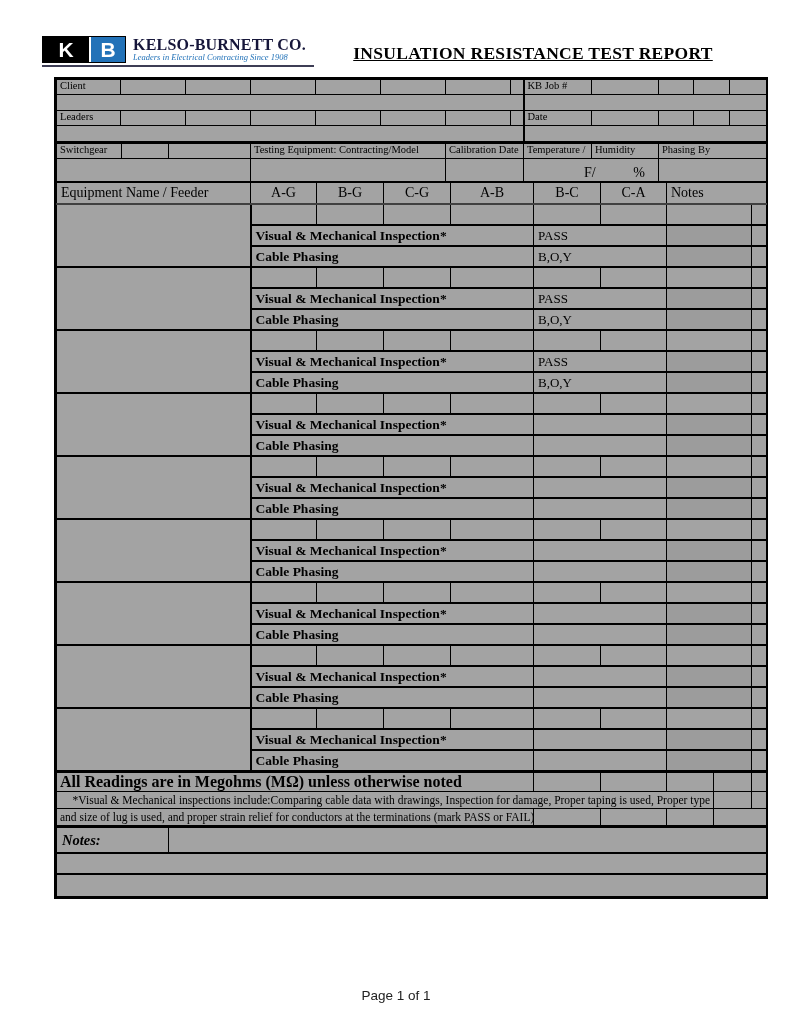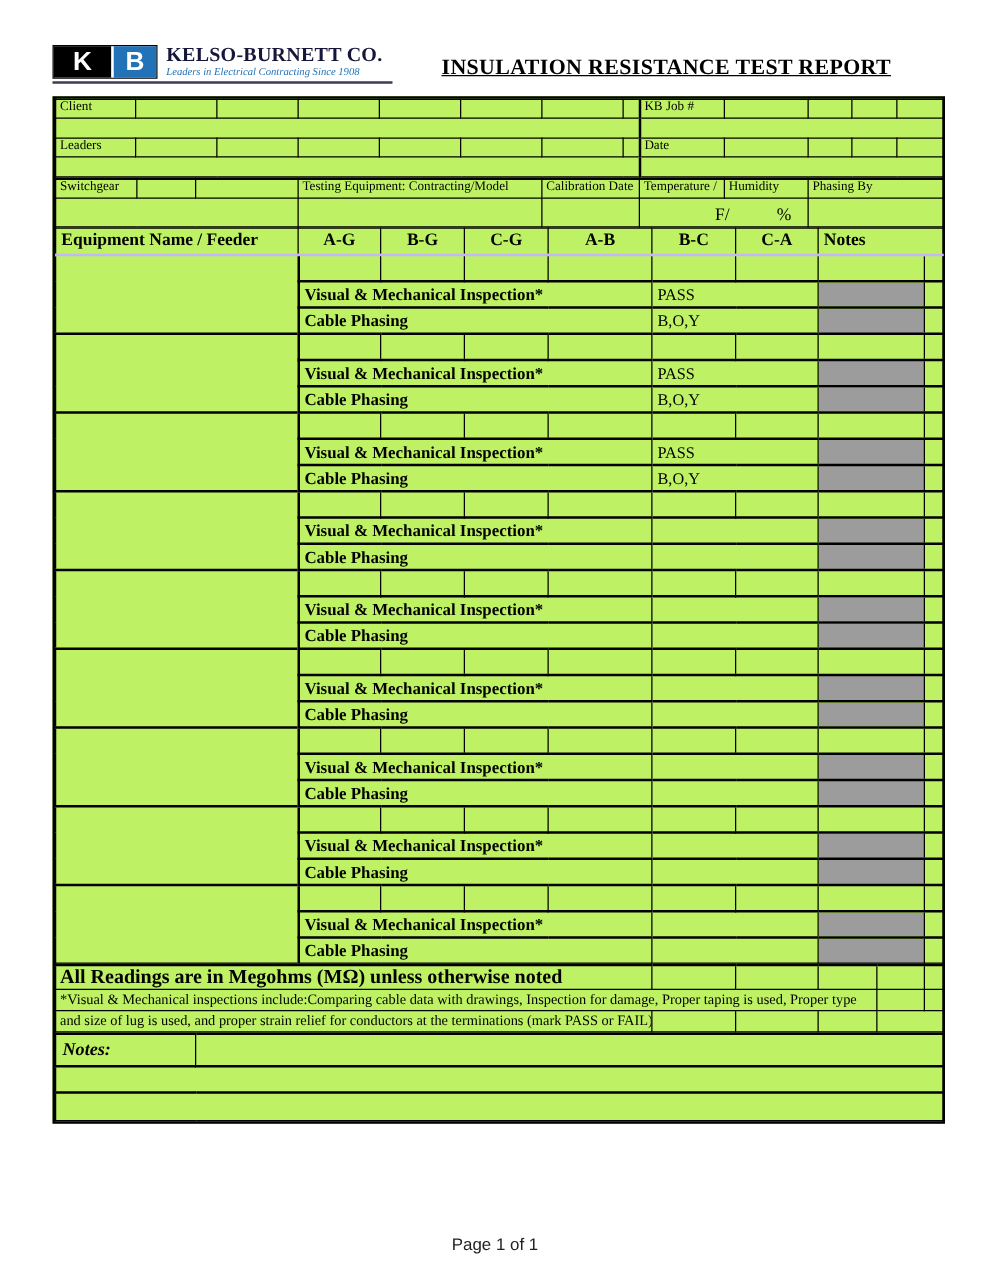--- a/index.html
+++ b/index.html
@@ -14,48 +14,48 @@
             font-family:"Liberation Sans", sans-serif; font-weight:bold; font-size:21px; }
   .logo-b { width:34px; height:25px; background:#2272B8; color:#fff; display:flex; align-items:center; justify-content:center;
             font-family:"Liberation Sans", sans-serif; font-weight:bold; font-size:21px; border-left:2px solid #fff; }
   .company { line-height:1.05; }
   .company-name { font-weight:bold; font-size:16px; color:#16163a; letter-spacing:0.2px; }
   .tagline { font-size:8.5px; font-style:italic; color:#2272B8; }
   .title { flex:1; text-align:center; font-weight:bold; font-size:17.5px; padding-top:7px;
            text-decoration:underline; white-space:nowrap; letter-spacing:0.3px; }
 
   
-  .form { position:absolute; left:42px; top:77px; width:710px; border:2px solid #000; background:#bef264; }
+  .form { position:absolute; left:54px; top:77px; width:710px; border:2px solid #000; background:#a3a3a3; }
   table { border-collapse:collapse; table-layout:fixed; width:710px; }
   td { border:1px solid #000; padding:0 3px; font-size:10.5px; vertical-align:top;
        overflow:hidden; white-space:nowrap; height:14px; }
   .sec { border-top:2px solid #000; }
   .thickL { border-left:2px solid #000; }
   .h15 td { height:15px; }
   .h22 td { height:22px; }
   .temp-val { font-size:14px; vertical-align:bottom; }
   .temp-val .inner { display:flex; justify-content:space-between; padding:0 10px 0 57px; }
 
   .banner { border-top:2px solid #000; border-bottom:2px solid #000; background:#B9B9B9; text-align:center;
             font-weight:bold; font-size:14px; height:19px; line-height:19px; }
   .banner span { text-decoration:underline; }
 
-  .thead td { font-weight:bold; font-size:14px; text-align:center; height:20px; vertical-align:middle;
-              border-bottom:2px solid #c4b5fd; }
+  .thead td { font-weight:normal; font-size:14px; text-align:center; height:20px; vertical-align:middle;
+              border-bottom:2px solid #404040; }
   .thead .eq-h { text-align:left; padding-left:4px; }
   .eq-cell { border-right:2px solid #000; }
   .m-row td { height:19px; border-top:2px solid #000; }
   .lbl-row td { height:19px; border-top:2px solid #000; vertical-align:middle; }
   .lbl-row .label-cell { font-weight:bold; font-size:13.5px; padding-left:4px; }
   .lbl-row .value-cell { font-size:13px; padding-left:4px; }
   .gray-cell { background:#9C9C9C; }
 
   .readings-row td { border-top:2px solid #000; height:15px; }
   .readings { font-weight:bold; font-size:16px; vertical-align:middle;margin-left:20px; }
-  .fnote { font-size:11.5px; vertical-align:middle; }
+  .fnote { font-size:11.5px; vertical-align:middle;text-align:right; }
   .fnote-row td { height:16px; }
   .notes-row td { height:24px; border-top:2px solid #000; vertical-align:middle; }
   .notes-lbl { font-weight:bold; font-style:italic; font-size:14.5px; padding-left:5px; }
   .empty-row td { border-top:2px solid #000; height:19px; }
   .empty-row2 td { border-top:2px solid #000; height:21px; }
 
   .page-footer { position:absolute; left:0; top:988px; width:792px; text-align:center;
                  font-family:"Liberation Sans", sans-serif; font-size:13.5px; color:#222; }
 </style>
 </head>

